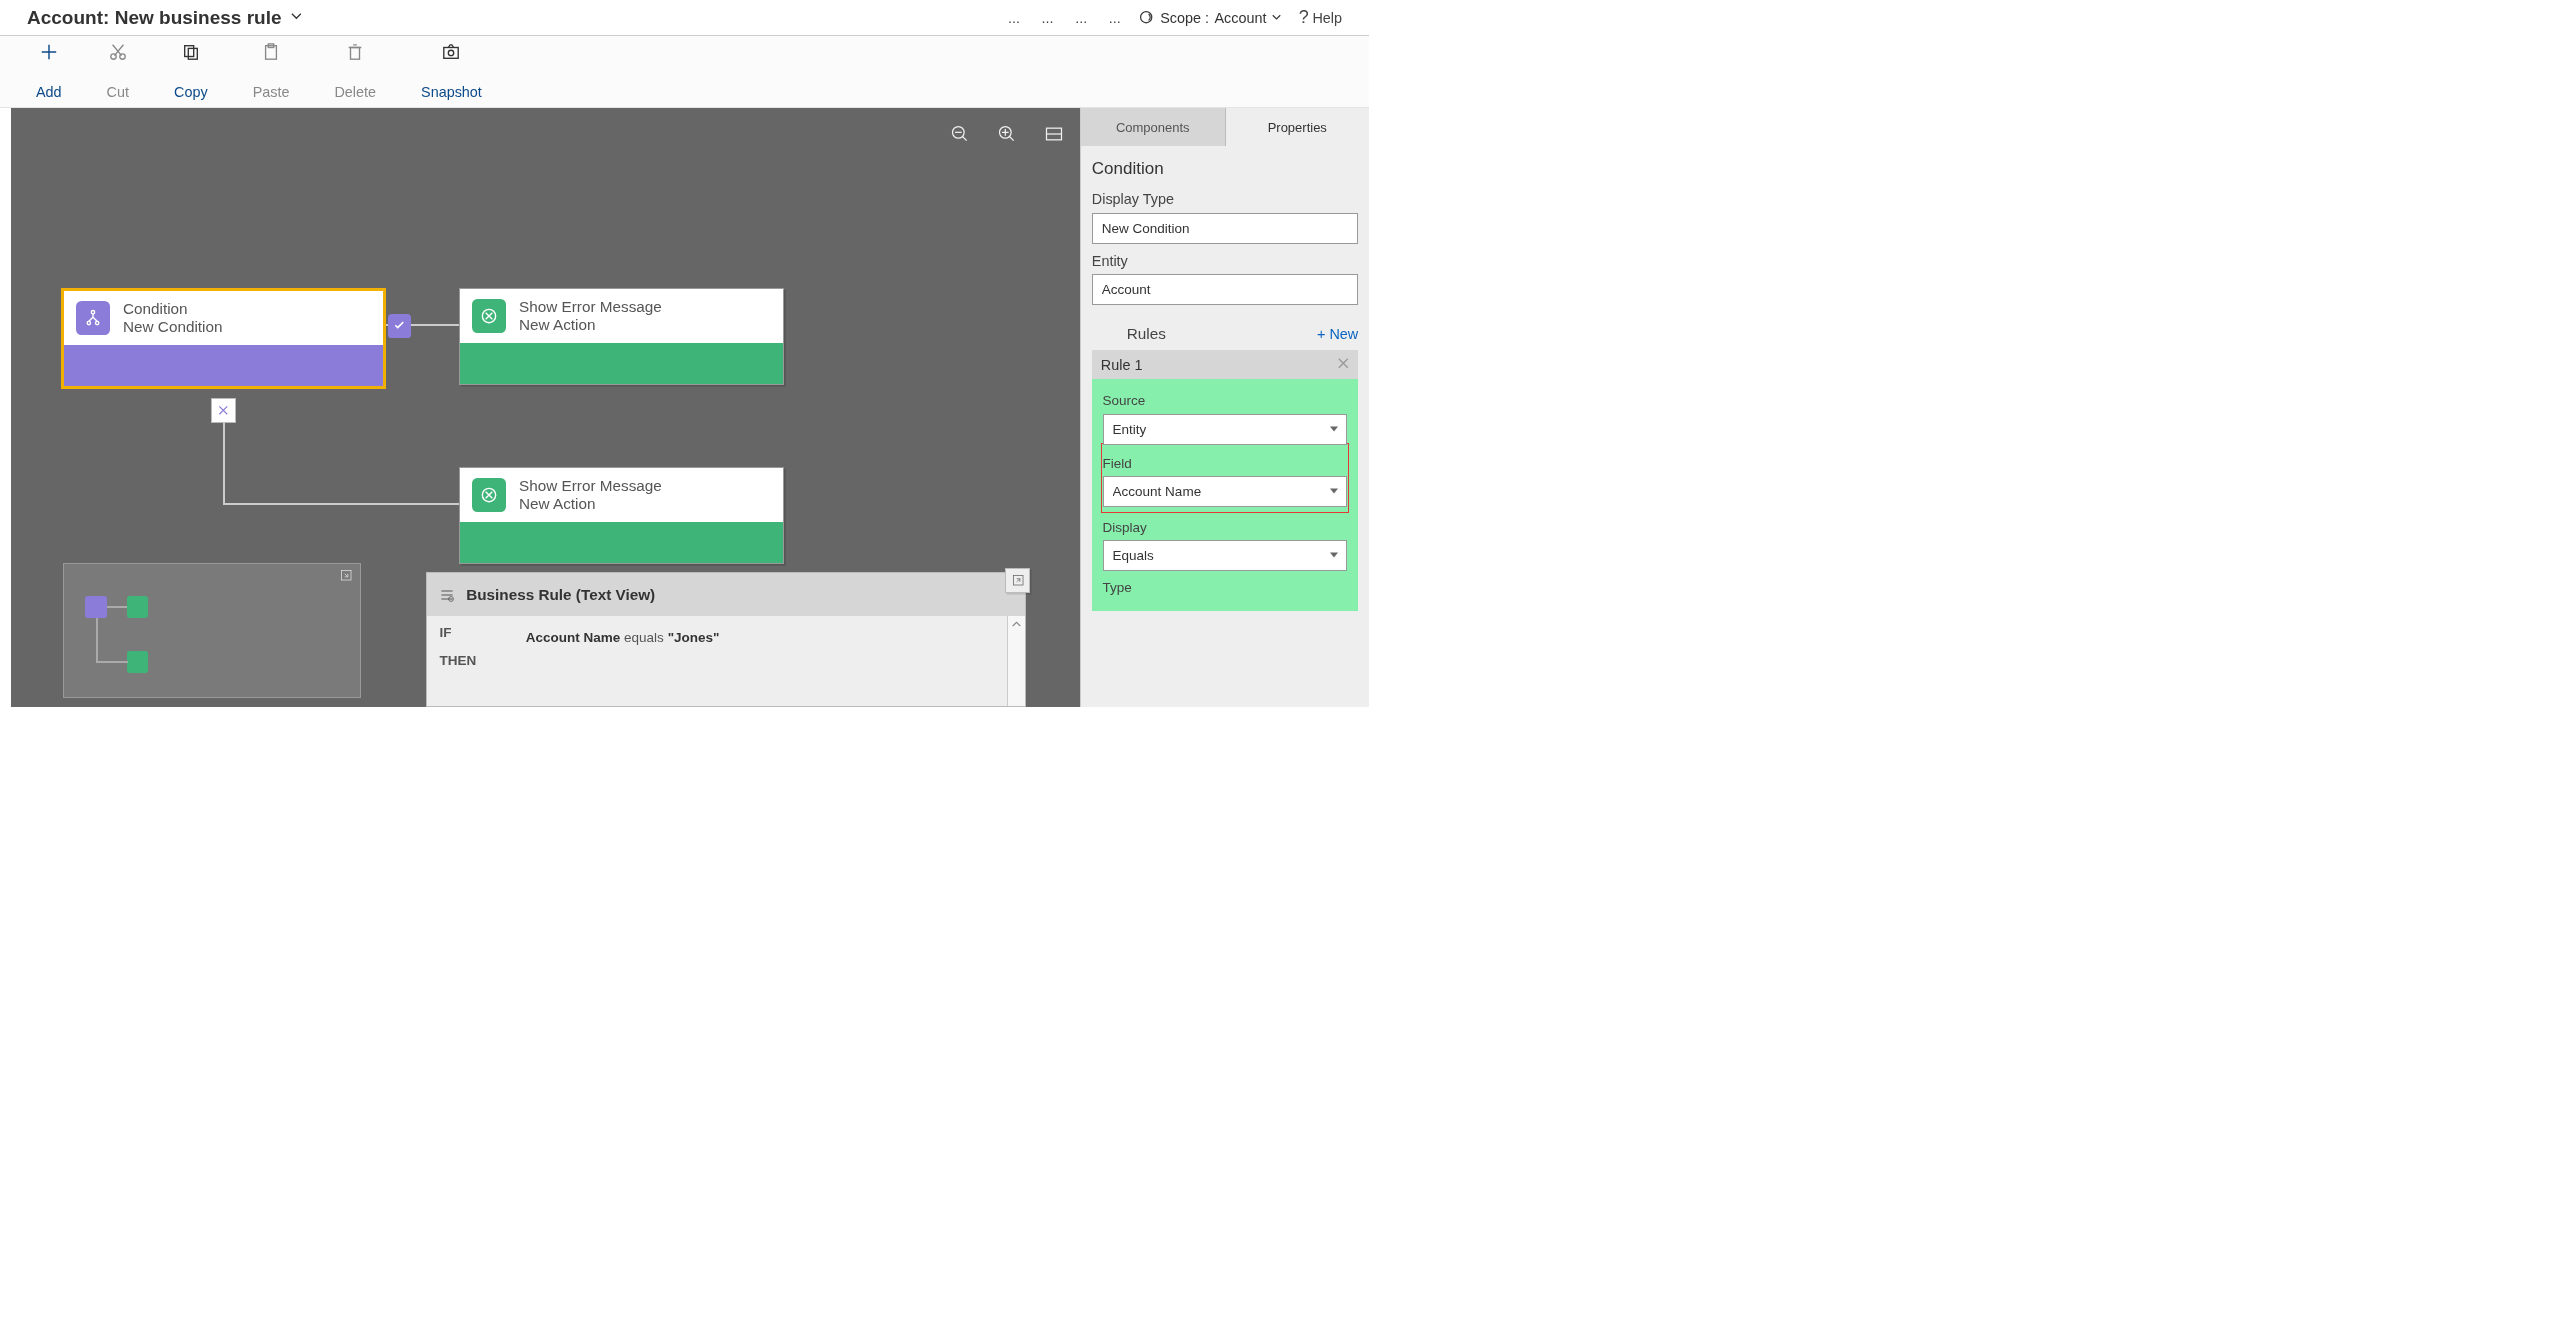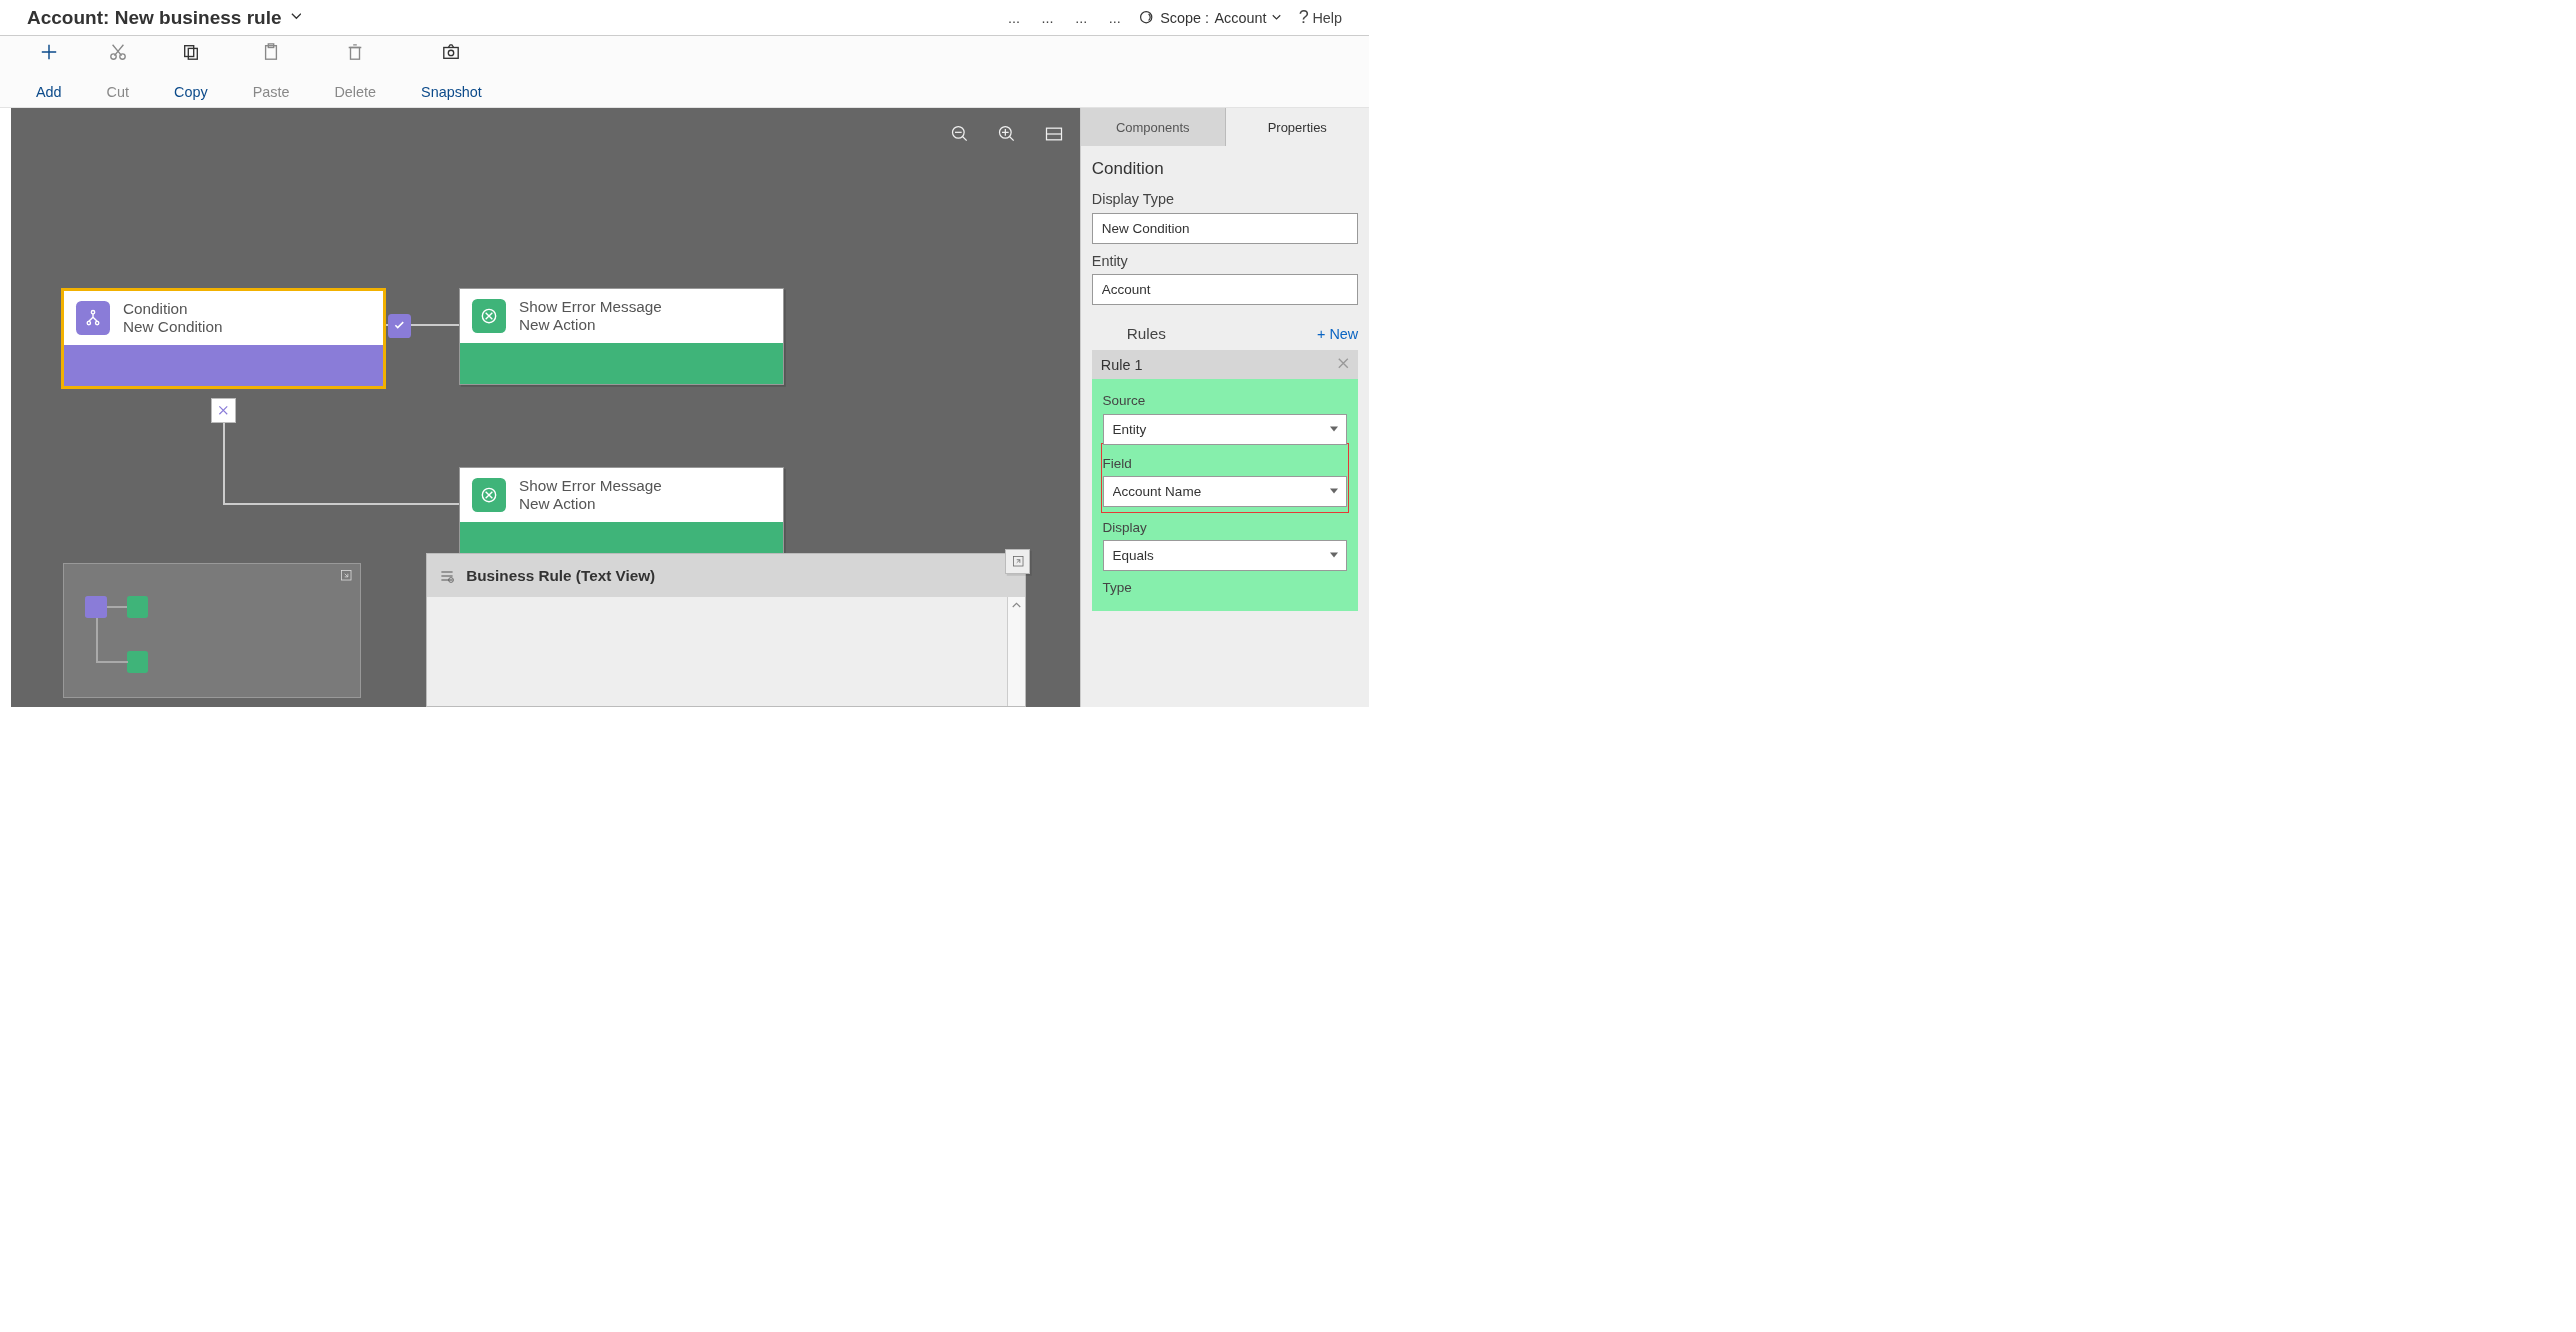--- a/index.html
+++ b/index.html
@@ -161,21 +161,21 @@
   }
   .minimap .mini-node { position:absolute; width:21.6px; height:21.6px; border-radius:2.7px; }
   .minimap .mini-purple { background:#8a7cd8; }
   .minimap .mini-green { background:#3fb479; }
   .minimap .mini-line { position:absolute; background:#aaa; }
 
   
   .textview {
     position:absolute;
     left: 415px; right: 54px; bottom: 0;
-    height: 154px;
+    height: 135px;
     background: #eeeeee;
     border:0.9px solid #bbb;
   }
   .textview-head {
     height: 43px;
     background:#d6d6d6;
     display:flex; align-items:center; gap:10.8px;
     padding: 0 12.6px;
     font-weight:600; font-size:15.3px;
   }
@@ -490,20 +490,27 @@
             <path d="M6 10l4-4M10 10V6H6" stroke="#666" fill="none"></path>
           </svg>
       </div>
       <div class="textview-head">
         <svg viewBox="0 0 20 20" width="16" height="16">
             <path d="M3 5h14M3 10h14M3 15h14" stroke="#555" stroke-width="1.5"></path>
             <circle cx="15" cy="15" r="3" stroke="#555" fill="none"></circle>
           </svg>
         <span>Business Rule (Text View)</span>
       </div>
+      <div class="textview-body">
+        <div class="if">IF</div>
+        <div class="cond-line">
+          <strong>Account Name</strong><span> equals </span><strong>"Jones"</strong>
+        </div>
+        <div class="then">THEN</div>
+      </div>
       <div class="textview-scroll">
         <svg viewBox="0 0 12 12" width="9" height="9">
             <path d="M1 8 L6 3 L11 8" stroke="#888" fill="none" stroke-width="1.5"></path>
           </svg>
       </div>
     </div>
 
   </div>
 
   <div class="props">

